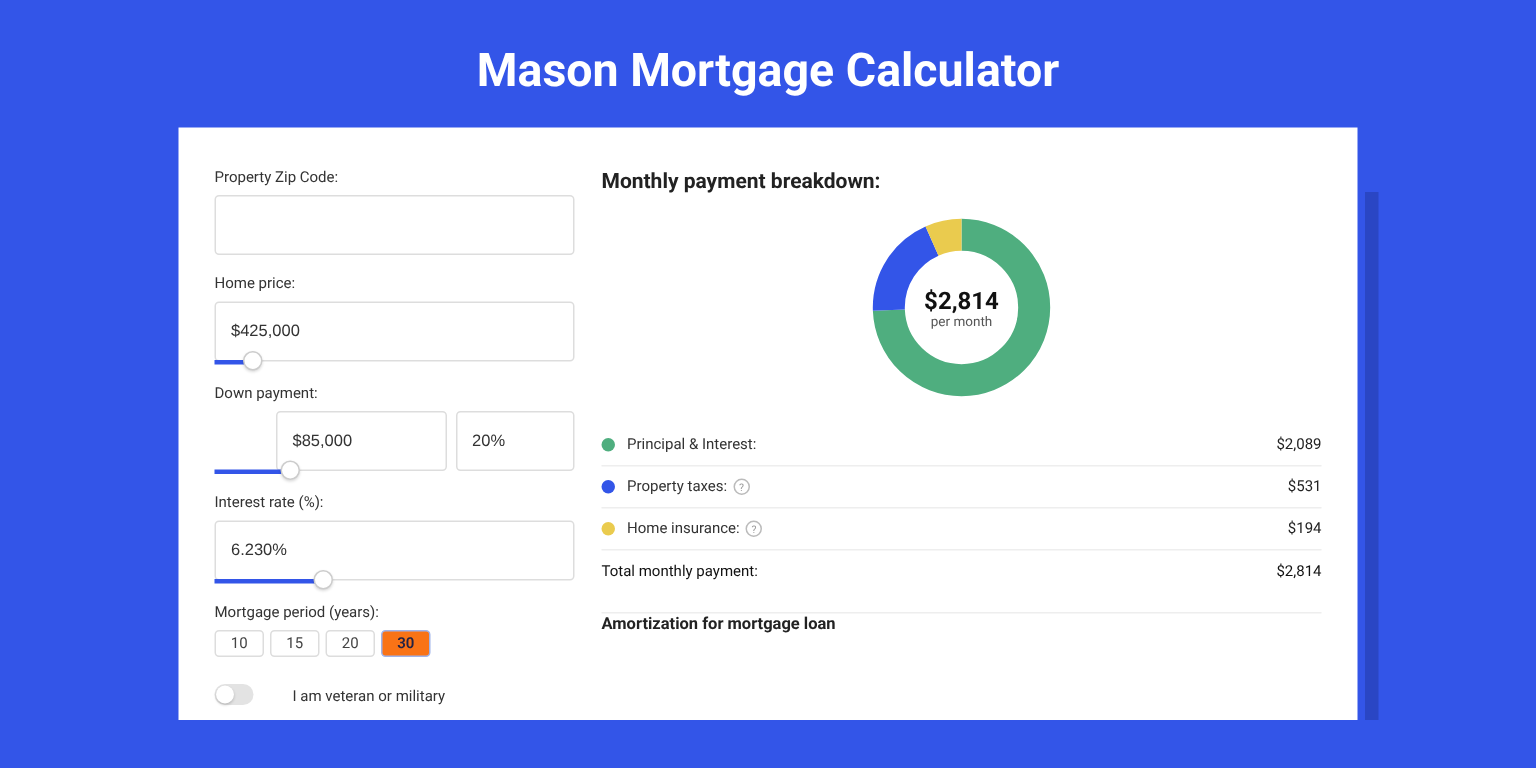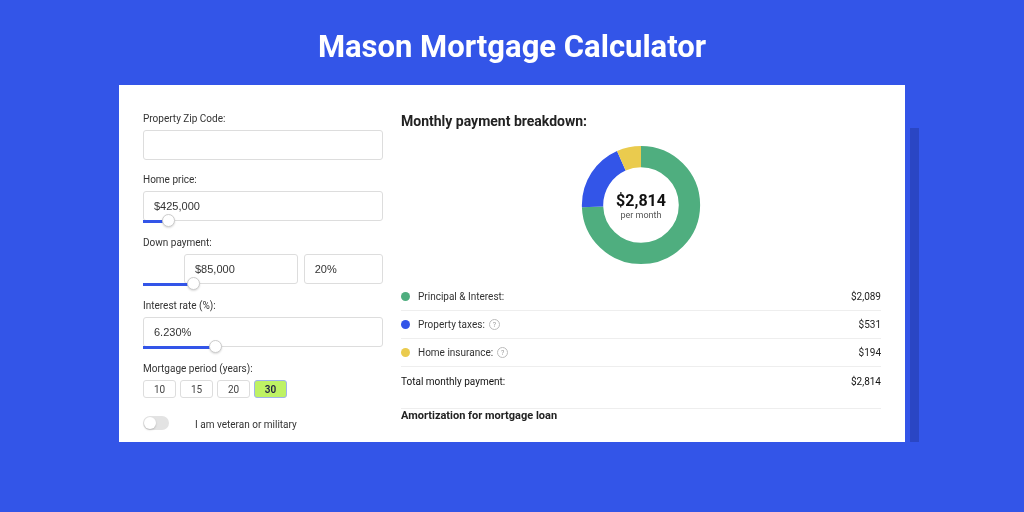--- a/index.html
+++ b/index.html
@@ -34,21 +34,21 @@
   .left-col { width: 240px; flex-shrink:0;}
   .right-col { flex: 1; }
   .field-label {
     font-size: 10px;
     color: #333;
     margin-bottom: 6px;
     display: block;
   }
   .text-input {
     width: 100%;
-    height: 30px;
+    height: 40px;
     border: 1px solid #ddd;
     border-radius: 3px;
     padding: 0 10px;
     font-size: 11px;
     color: #333;
   }
   .field-block { margin-bottom: 14px; }
   .slider-track {
     height: 3px;
     background: #3355e8;
@@ -78,21 +78,21 @@
     width:33px; height:18px;
     border:1px solid #ddd;
     border-radius:3px;
     background:#fff;
     font-size:10px;
     color:#444;
     display:flex; align-items:center; justify-content:center;
     cursor:pointer;
   }
   .period-btn.active {
-    background:#bef264;
+    background:#f97316;
     border-color:#9fb3ea;
     color:#224;
     font-weight:600;
   }
   .veteran-row {
     display:flex; align-items:flex-end; gap:26px;
     font-size:10px; color:#333; margin-top:18px;
   }
   .toggle {
     width:26px; height:14px; border-radius:8px;

